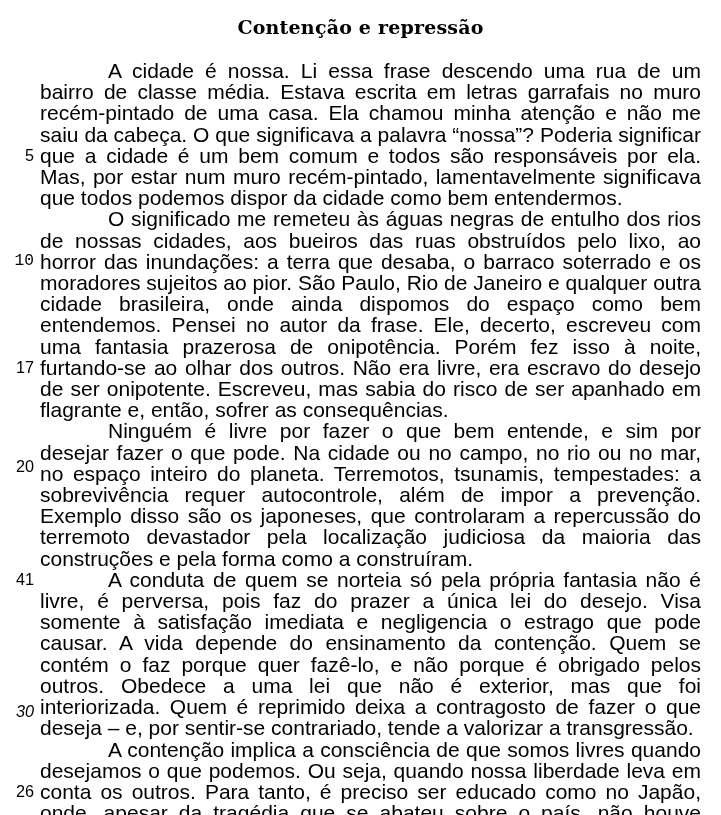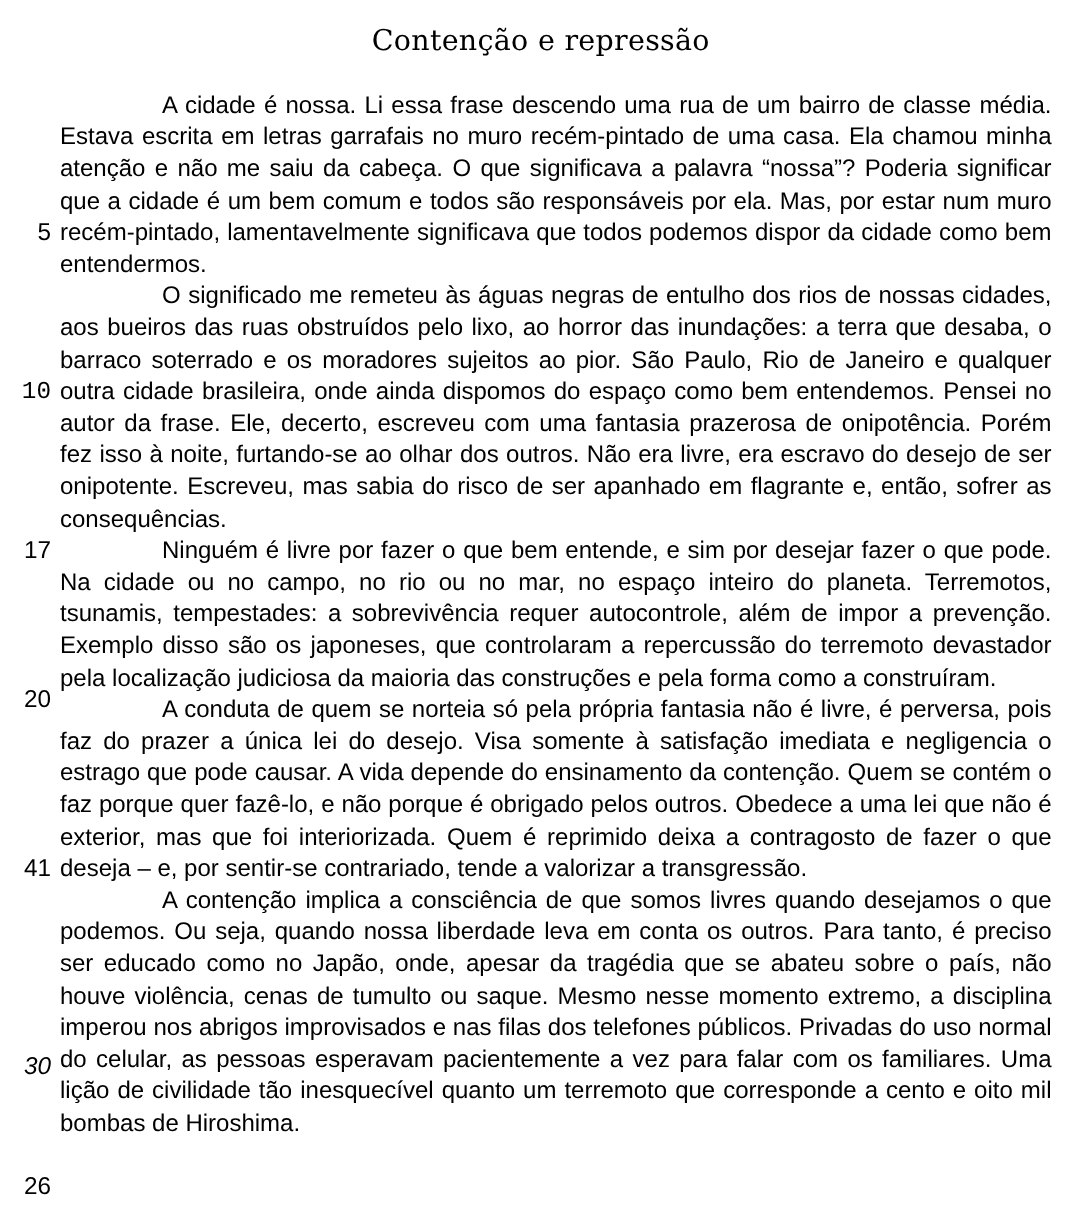--- a/index.html
+++ b/index.html
@@ -23,38 +23,38 @@
   }
 
   
   .doc-title {
     position: absolute;
     left: 0;
     top: 2px;
     width: 721px;
     text-align: center;
     font-family: "DejaVu Serif", "Liberation Serif", serif;
-    font-weight: normal;
+    font-weight: bold;
     font-size: 19px;
     line-height: 24px;
     letter-spacing: 0.2px;
   }
 
   
   .body-area {
     position: absolute;
     left: 40px;
     top: 60px;
     width: 661px;
   }
 
   .para {
     margin: 0;
     padding: 0;
-    font-size: 16px;
+    font-size: 21px;
     line-height: 21.2px;
     text-align: justify;
     text-justify: inter-word;
     text-indent: 68px;
     word-spacing: 0px;
     hyphens: none;
   }
   
 
   

